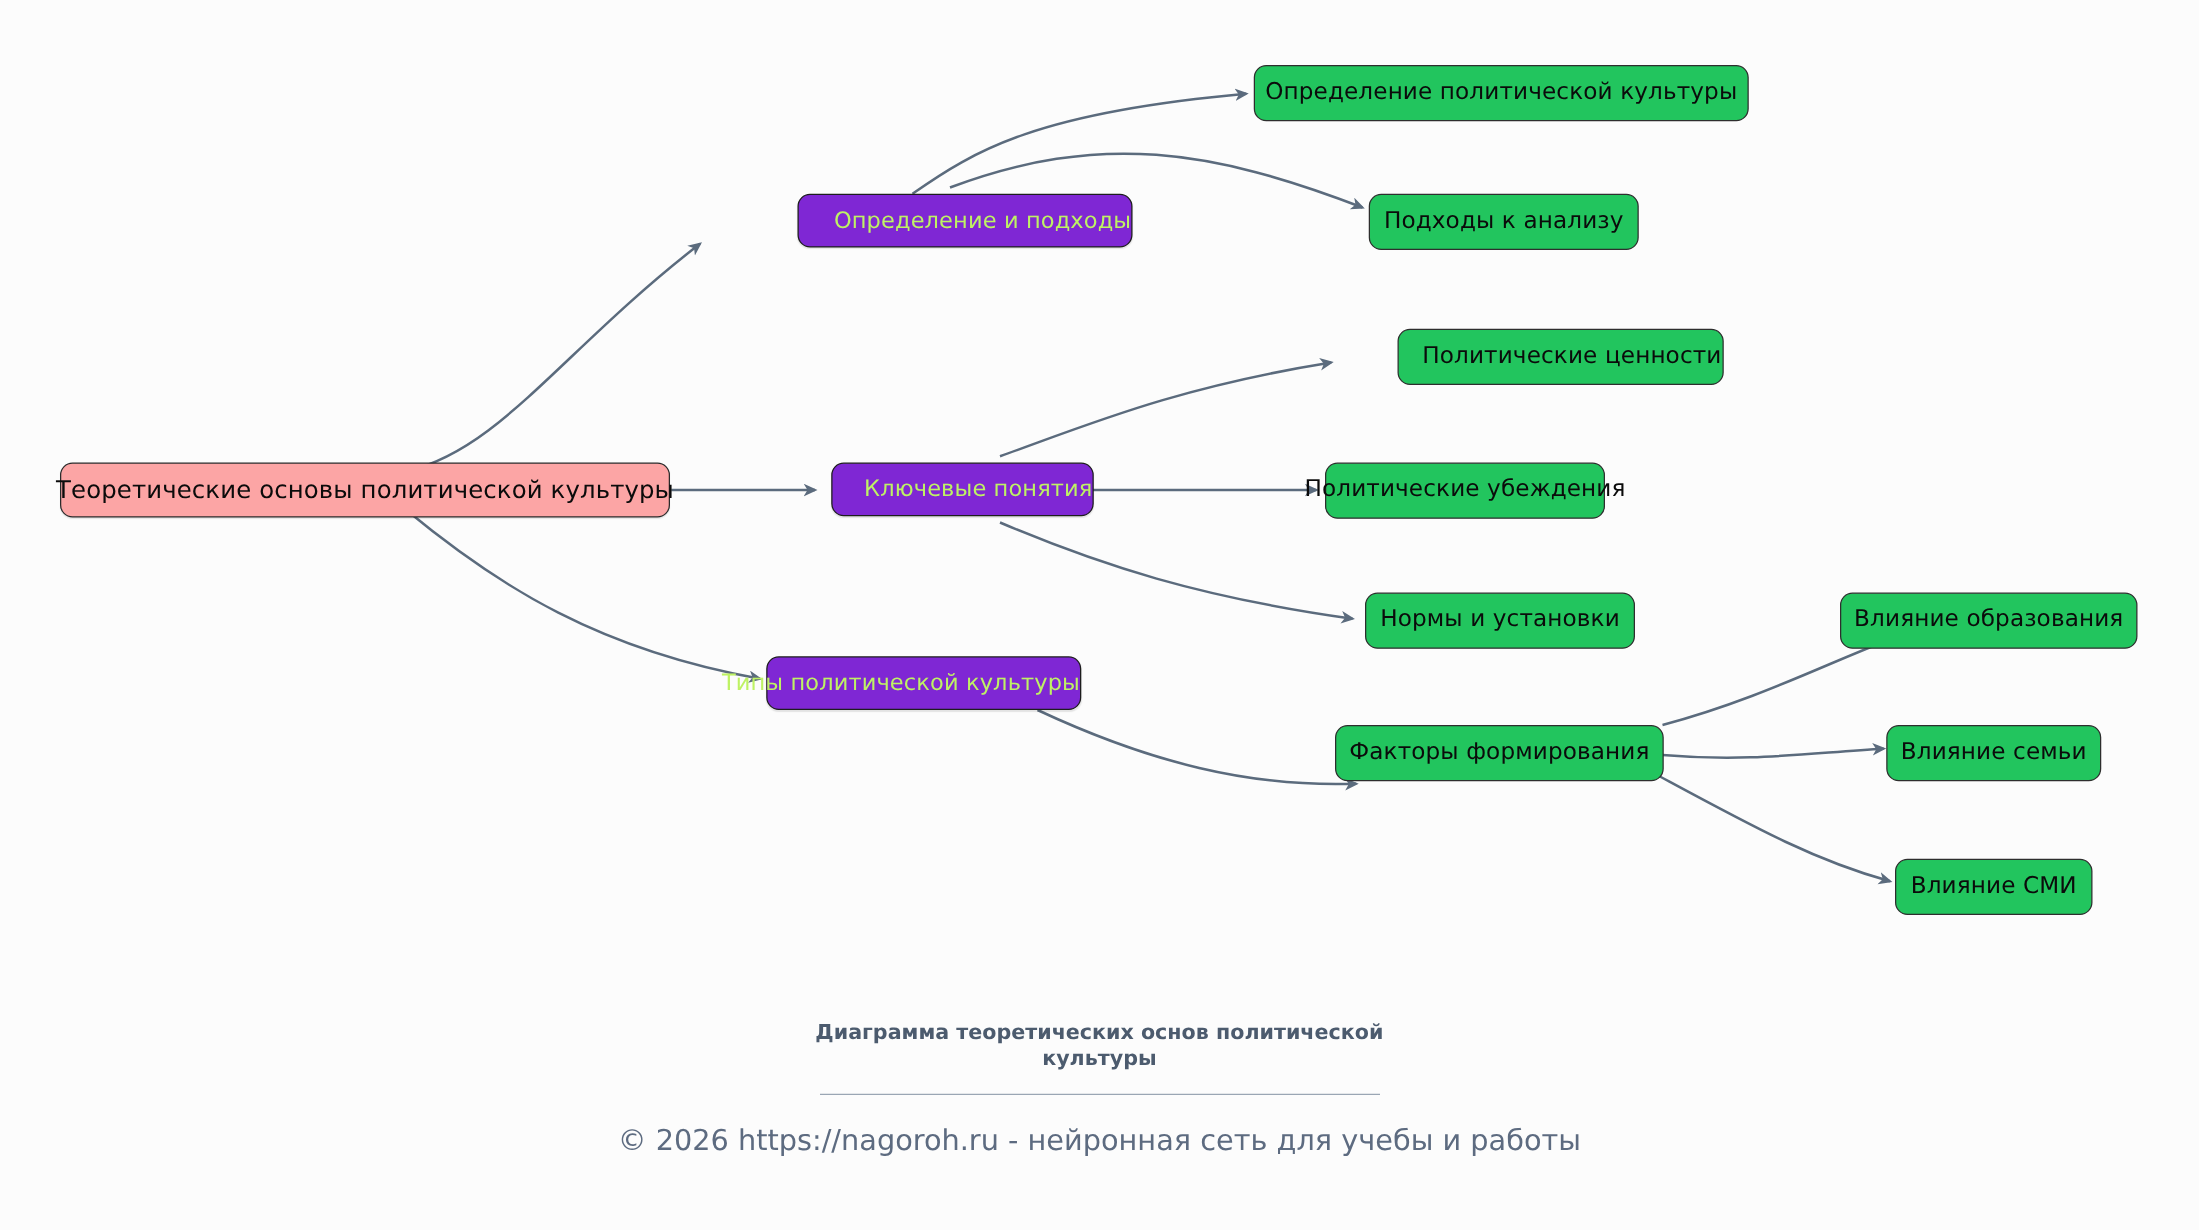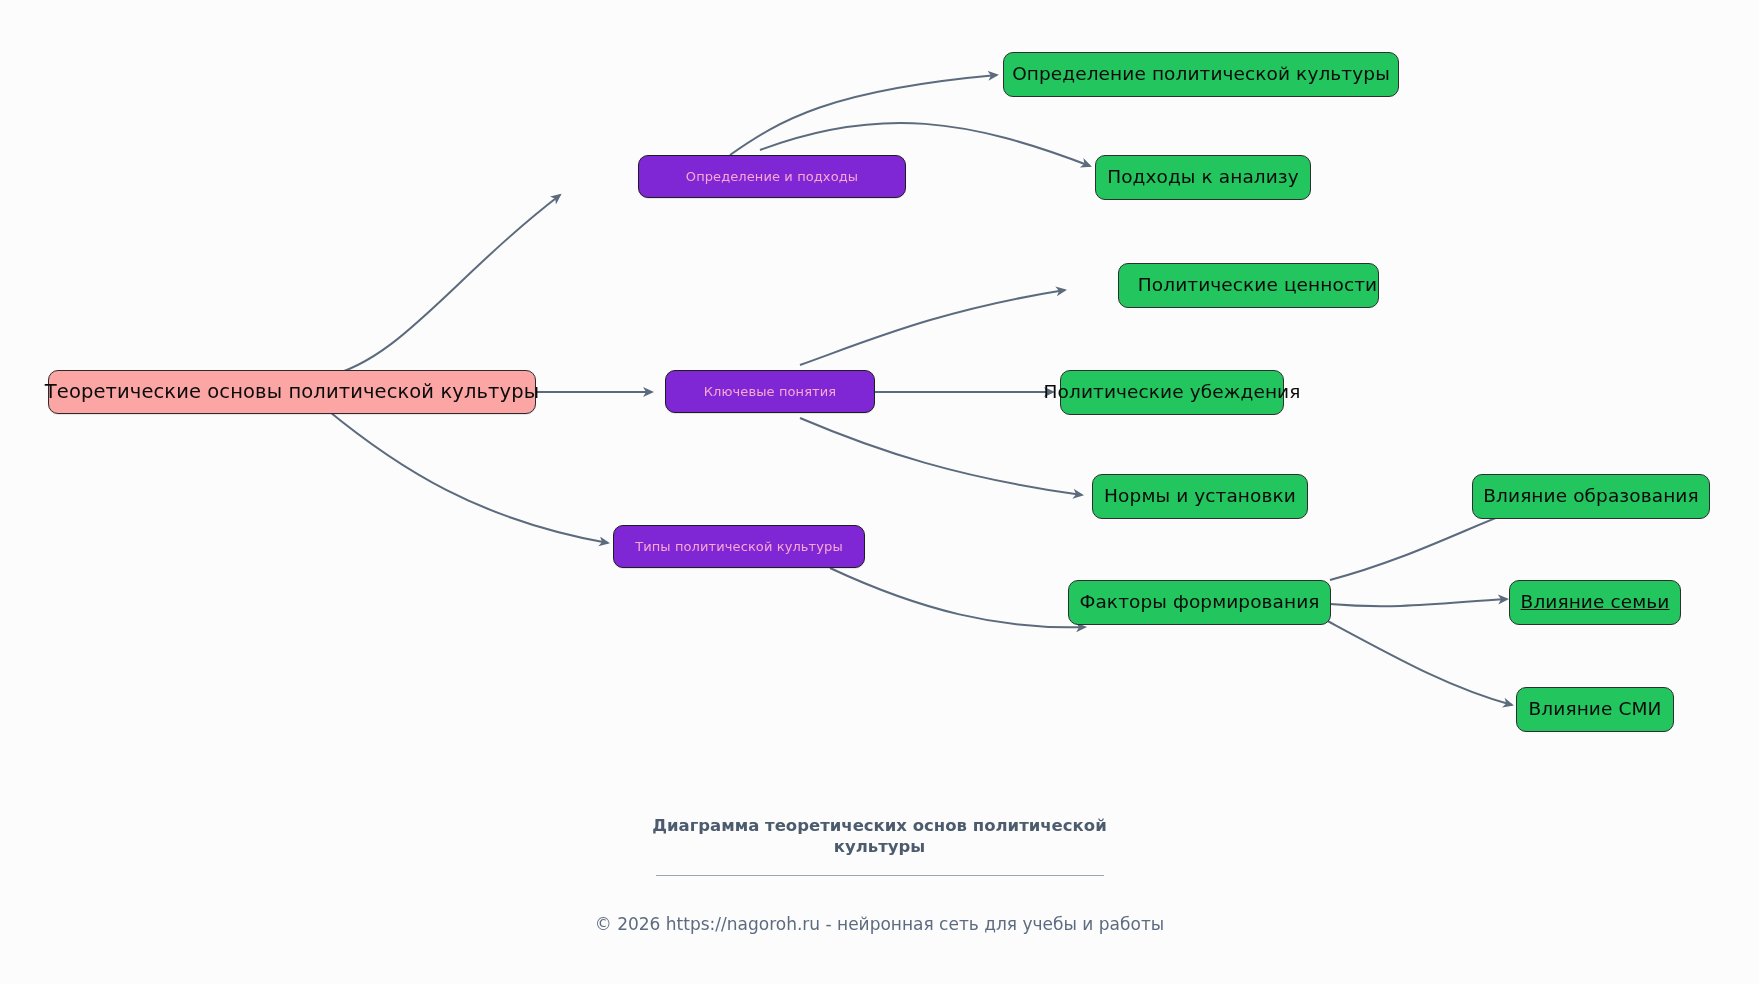--- a/index.html
+++ b/index.html
@@ -45,23 +45,24 @@
   .node.root {
     background: #fca5a5;
     border: 1.3px solid #2b2b2b;
     color: #0b0b0b;
     font-size: 19.5px;
     box-shadow: 0 1px 1px rgba(0,0,0,0.10);
   }
   .node.branch {
     background: #7f27d4;
     border: 1.3px solid #1d1d1d;
-    color: #f9a8d4;
-    font-size: 13px;
+    color: #bef264;
+    font-size: 18px;
     box-shadow: 0 1px 1px rgba(0,0,0,0.10);
+    justify-content: flex-end;
   }
   .node.leaf {
     background: #22c55e;
     border: 1.6px solid #2e2e2e;
     color: #0b0b0b;
     font-size: 18.5px;
   }
   #footer {
     position: absolute;
     left: 0;
@@ -77,22 +78,22 @@
     max-width: 480px;
     margin: 16px auto;
   }
   #footer-rule {
     width: 448px;
     height: 0;
     border-top: 1px solid #9aa6b4;
     margin: 18px auto 0 auto;
   }
   #footer-copy {
-    margin-top: 38px;
-    font-size: 17px;
+    margin-top: 24px;
+    font-size: 23px;
     color: #5d6b80;
   }
 </style>
 </head>
 <body>
 
 <div id="canvas">
 
   <svg class="edges" viewBox="0 0 1759 984" xmlns="http://www.w3.org/2000/svg">
     <defs>
@@ -157,21 +158,21 @@
   </div>
 
   <div class="node leaf" style="left:1068px; top:580px; width:263px; height:45px;">
     <span class="node-label">Факторы формирования</span>
   </div>
 
   <div class="node leaf" style="left:1472px; top:474px; width:238px; height:45px;">
     <span class="node-label">Влияние образования</span>
   </div>
 
-  <div class="node leaf" style="left:1509px; top:580px; width:172px; height:45px;text-decoration:underline;">
+  <div class="node leaf" style="left:1509px; top:580px; width:172px; height:45px;">
     <span class="node-label">Влияние семьи</span>
   </div>
 
   <div class="node leaf" style="left:1516px; top:687px; width:158px; height:45px;">
     <span class="node-label">Влияние СМИ</span>
   </div>
 
   <div id="footer">
     <div id="footer-title">Диаграмма теоретических основ политической культуры</div>
     <div id="footer-rule"></div>

